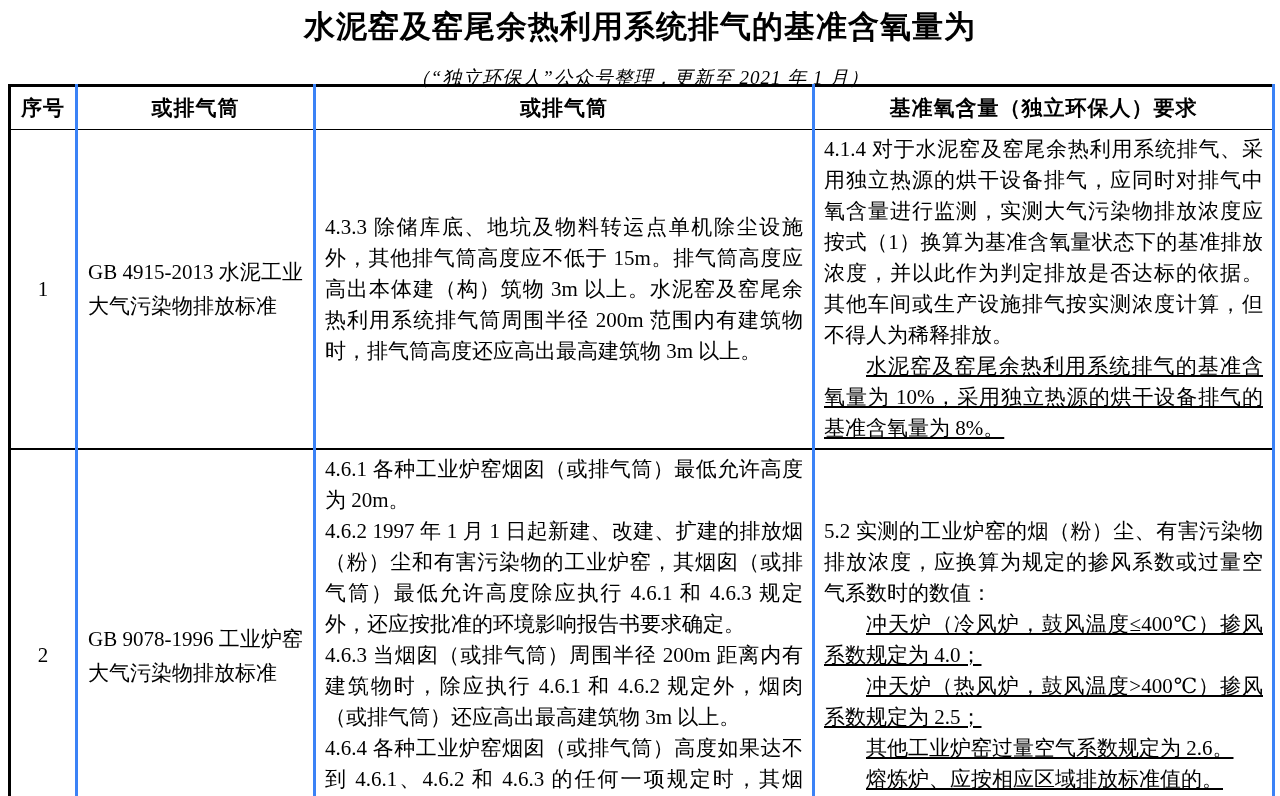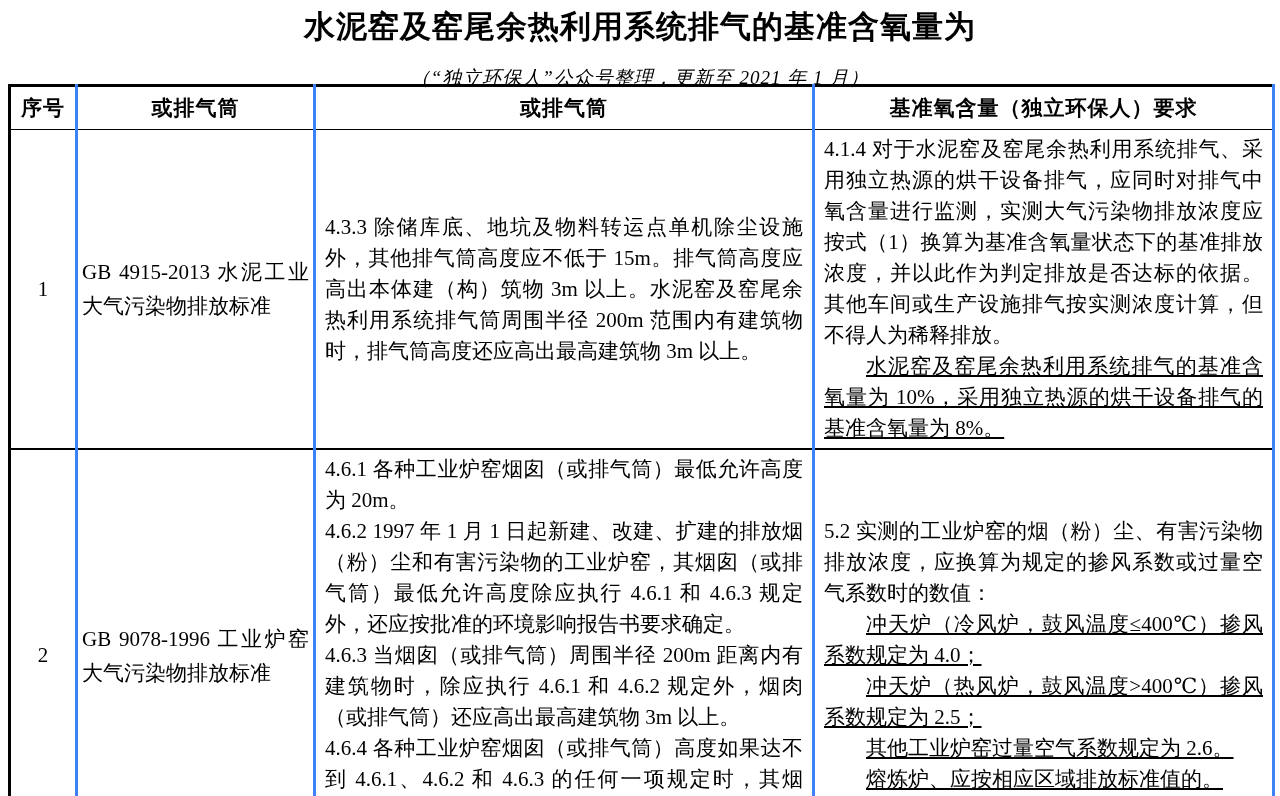--- a/index.html
+++ b/index.html
@@ -66,21 +66,21 @@
 
   td.c-index {
     text-align: center;
     vertical-align: middle;
     font-size: 21px;
   }
   td.c-name {
     vertical-align: middle;
     font-size: 21px;
     line-height: 34px;
-    padding: 0 4px;
+    padding: 0 10px;
     text-align: justify;
     text-justify: inter-character;
   }
   td.c-text {
     font-size: 21px;
     line-height: 31px;
     padding: 4px 9px 4px 9px;
     text-align: justify;
     text-justify: inter-character;
   }

